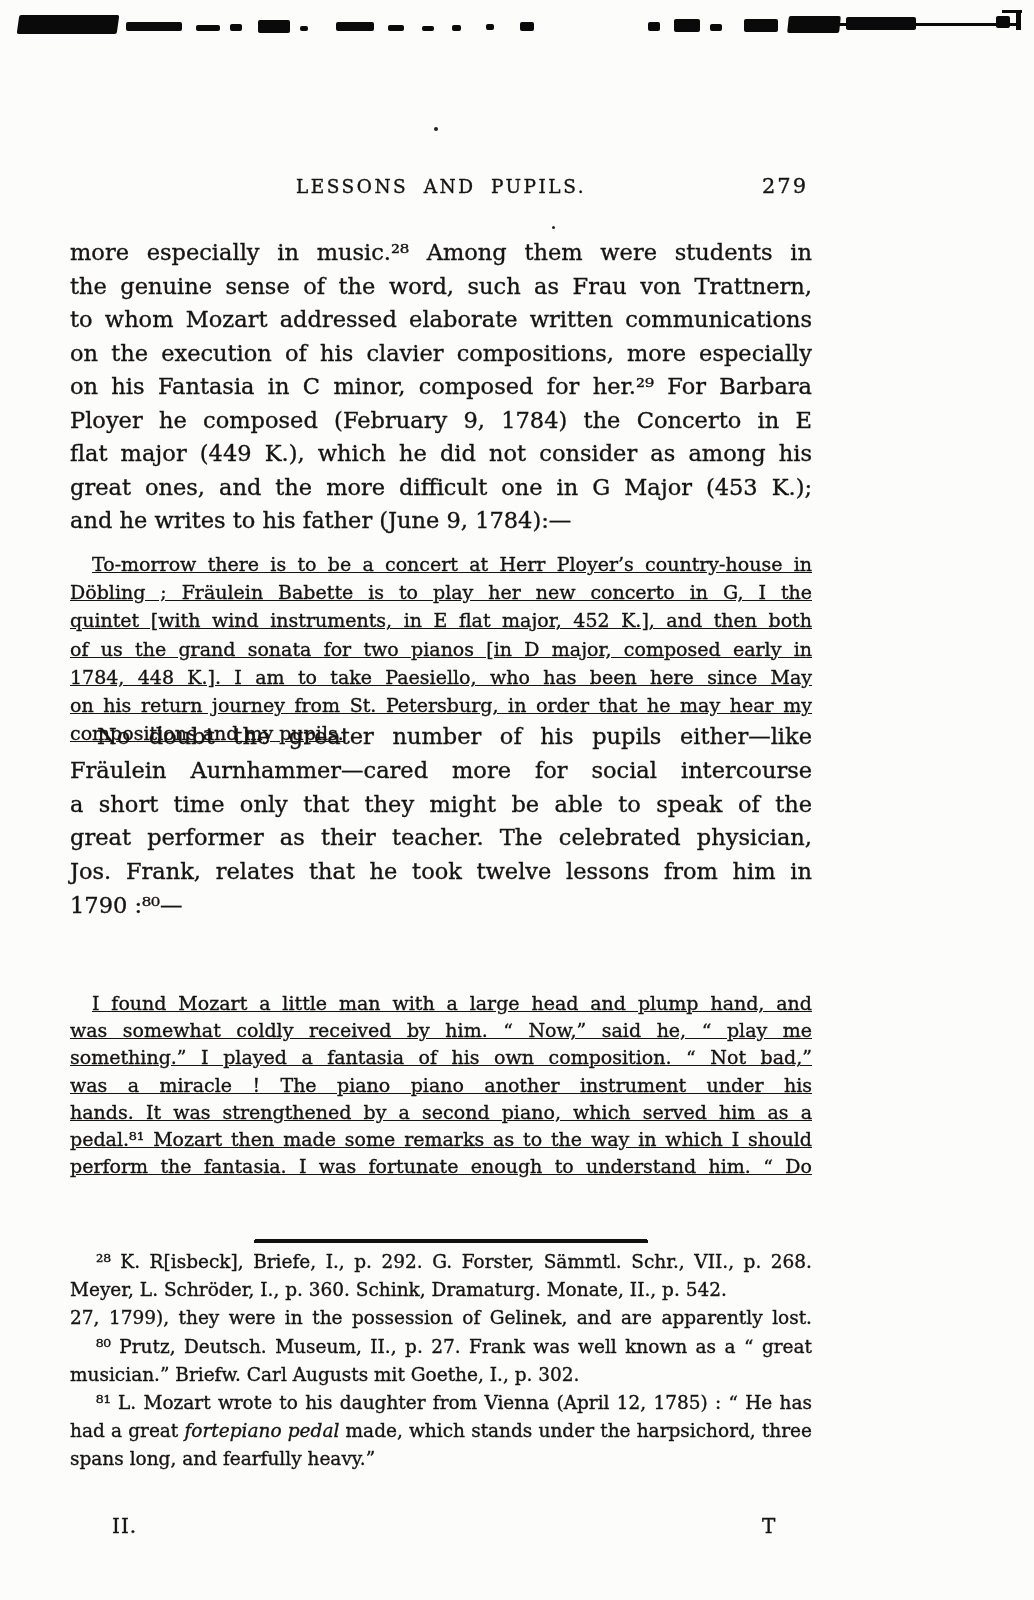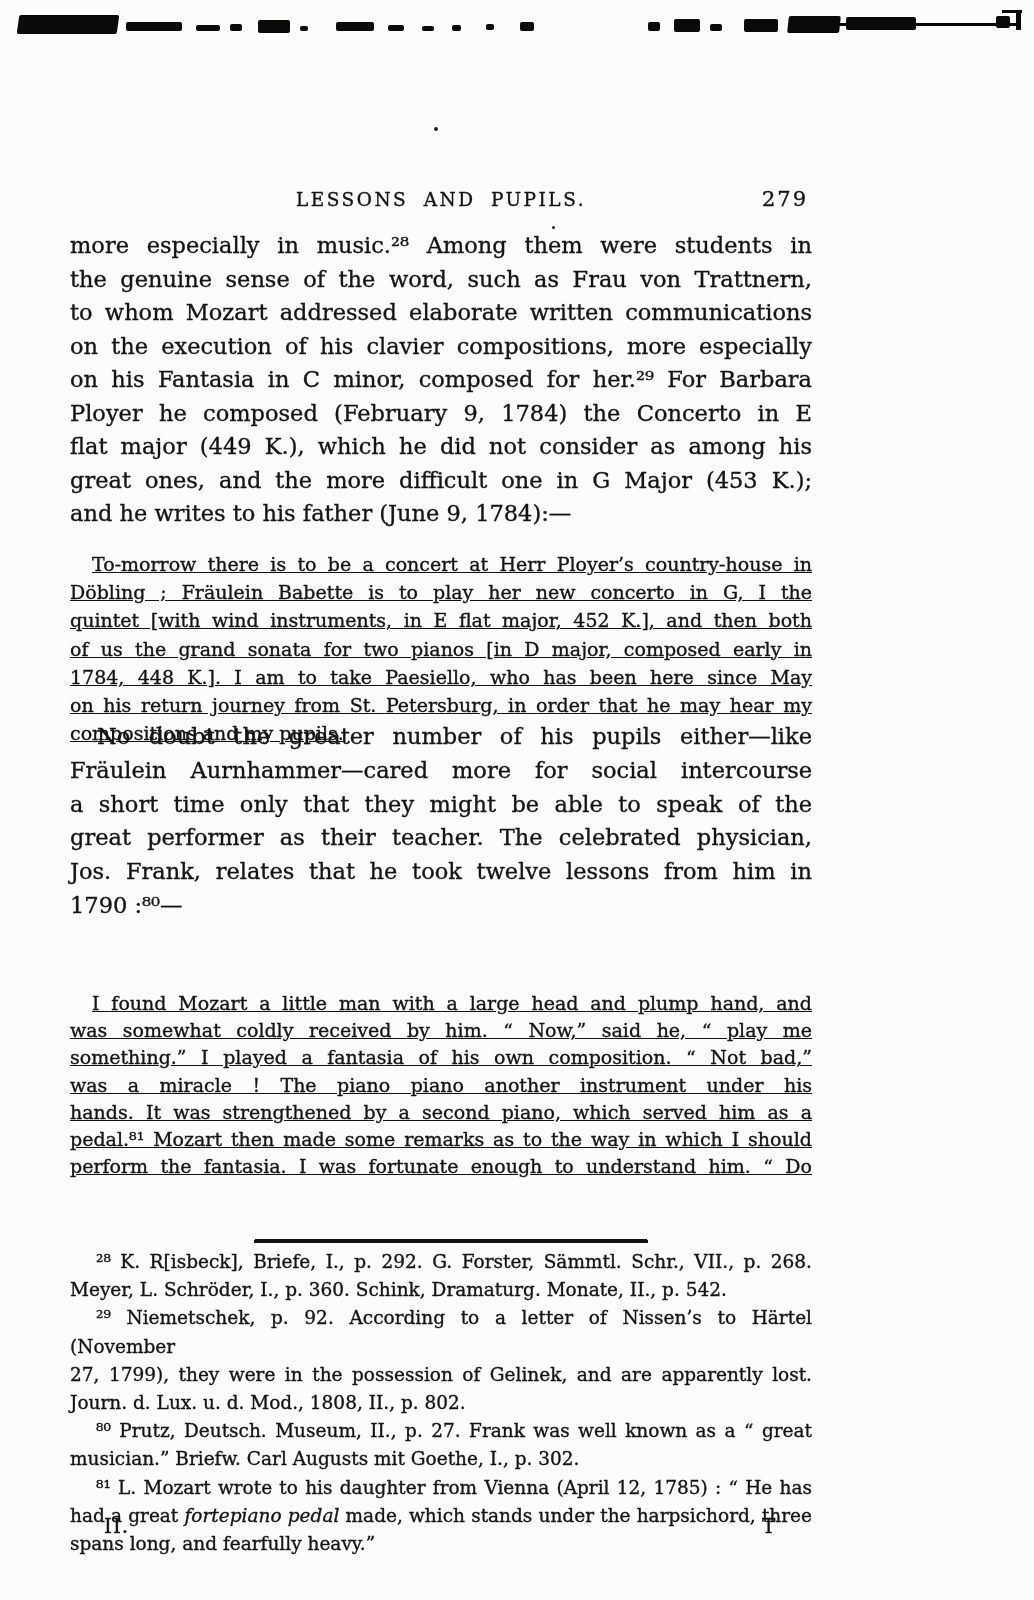--- a/index.html
+++ b/index.html
@@ -9,45 +9,45 @@
     font-family:"DejaVu Serif","Liberation Serif",serif;
     -webkit-text-stroke:0.35px #151413;
   }
   .abs { position:absolute; }
   .col { left:70px; width:742px; }
 
   .line { text-align:justify; text-align-last:justify; }
   .line.end { text-align-last:left; }
   .line.ind { text-indent:22px; }
 
-  .header-row { top:189px; height:30px; }
+  .header-row { top:176px; height:30px; }
   .header-title {
     display:block; text-align:center; font-size:18.5px;
     letter-spacing:2.5px; word-spacing:7px;
   }
   .page-number { position:absolute; right:4px; top:-2px; font-size:21px; letter-spacing:2px; }
 
   .body-text { font-size:22.5px; }
-  #body1 { top:229px; line-height:33.5px; }
+  #body1 { top:236px; line-height:33.5px; }
   #body2 { top:720px; line-height:33.8px; }
   #body2 .line.ind { text-indent:27px; }
 
   .quote-text { font-size:19px;text-decoration:underline; }
   #quote1 { top:550px; line-height:28.2px; }
   #quote2 { top:990px; line-height:27.2px; }
 
   .footnote-rule {
     top:1240px; left:254px; width:394px; height:3px; background:#111;
     box-shadow:0 -2px 0 -1px #111;
   }
   #footnotes { top:1248px; line-height:28.2px; font-size:18.5px; }
   #footnotes .line.ind { text-indent:26px; }
 
   .footer-row { top:1514px; height:30px; font-size:20px; }
-  .footer-volume { position:absolute; left:34px; top:0; letter-spacing:1px; }
+  .footer-volume { position:absolute; left:42px; top:0; letter-spacing:1px; }
   .footer-signature { position:absolute; left:692px; top:0; }
 
   .artifact { position:absolute; background:#0a0a0a; border-radius:2px; }
   .speck { position:absolute; background:#222; border-radius:50%; }
 </style>
 </head>
 <body>
 
 <div class="page">
 
@@ -125,23 +125,21 @@
     </div>
 
   <div class="abs footnote-rule"></div>
 
   <div id="footnotes" class="abs col">
     <div>
         <div class="line ind">²⁸ K. R[isbeck], Briefe, I., p. 292.  G. Forster, Sämmtl. Schr., VII., p. 268.</div>
         <div class="line end">Meyer, L. Schröder, I., p. 360.  Schink, Dramaturg. Monate, II., p. 542.</div>
       </div>
     <div>
-        <div class="line ind">²⁹ Niemetschek, p. 92.  According to a letter of Nissen’s to Härtel (November</div>
         <div class="line">27, 1799), they were in the possession of Gelinek, and are apparently lost.</div>
-        <div class="line end">Journ. d. Lux. u. d. Mod., 1808, II., p. 802.</div>
       </div>
     <div>
         <div class="line ind">⁸⁰ Prutz, Deutsch. Museum, II., p. 27.  Frank was well known as a “ great</div>
         <div class="line end">musician.”  Briefw. Carl Augusts mit Goethe, I., p. 302.</div>
       </div>
     <div>
         <div class="line ind">⁸¹ L. Mozart wrote to his daughter from Vienna (April 12, 1785) : “ He has</div>
         <div class="line"><span>had a great </span><span style="font-style: italic;">fortepiano pedal</span><span> made, which stands under the harpsichord, three</span></div>
         <div class="line end">spans long, and fearfully heavy.”</div>
       </div>

